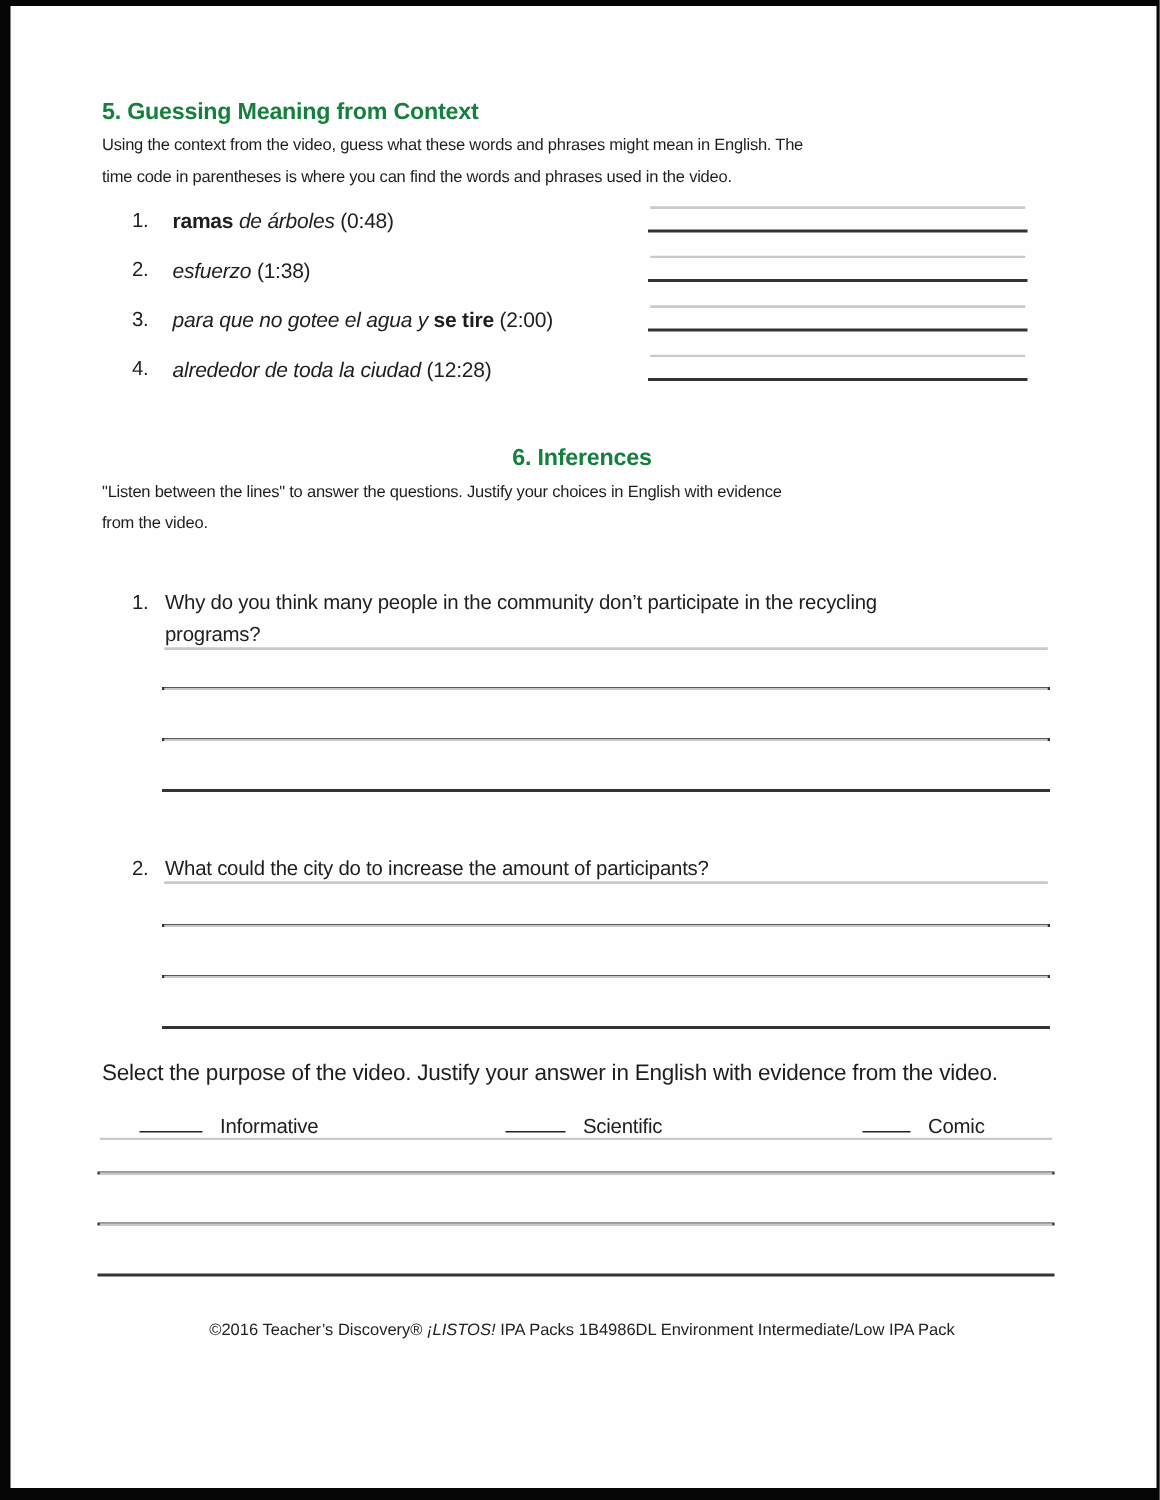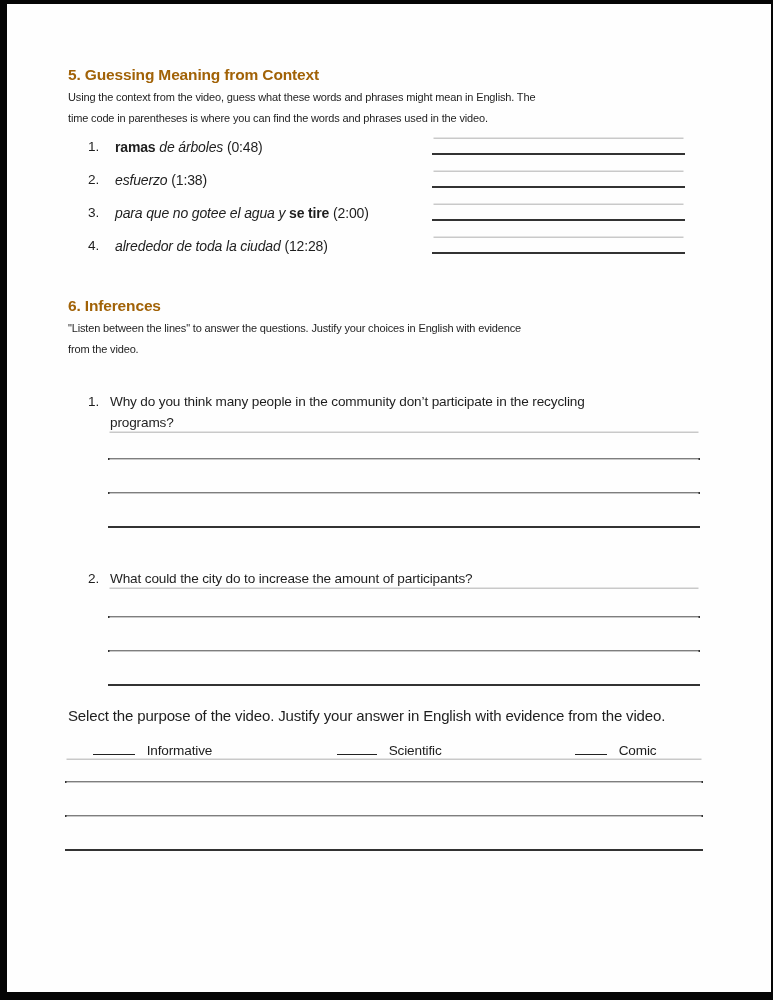--- a/index.html
+++ b/index.html
@@ -17,21 +17,21 @@
     font-family: "Liberation Sans", sans-serif;
     color: #1e1e1e;
     overflow: hidden;
     letter-spacing: -0.15px;
   }
   .heading {
     margin: 0;
     font-size: 15.5px;
     line-height: 17px;
     font-weight: bold;
-    color: #a16207;
+    color: #15803d;
   }
   .para { margin-top: 4px; font-size: 11px; }
   .pline { line-height: 21px; white-space: nowrap; }
   .para-single { margin-top: 19px; font-size: 15px; line-height: 21px; }
 
   
   .vocab-list {
     list-style: none;
     margin: 10px 0 0 20px;
     padding: 0;
@@ -46,21 +46,21 @@
     height: 14px;
     margin-right: 23px;
     border-bottom: 2px solid #333;
     box-shadow: 0 -3px 0 -1.5px #c9c9c9;
   }
   .seg-italic { font-style: italic; }
   .seg-bold-italic { font-weight: bold; }
   .seg-regular { font-style: normal; }
 
   
-  .sec6-heading { margin-top: 26px; }
+  .sec6-heading { margin-top: 26px; text-align: center; }
   .q-row { display: flex; margin-left: 20px; font-size: 13.6px; }
   .q-row .num { width: 22px; flex: none; line-height: 21px; }
   .q-text { flex: 1; }
   .q1-row { margin-top: 31px; }
   .q2-row { margin-top: 40px; }
   .q-blanks { margin-left: 40px; width: 592px; }
   .bline {
     height: 32px;
     border-bottom: 2px solid #333;
     box-shadow: 0 -3px 0 -1.5px #c9c9c9;
@@ -177,14 +177,15 @@
       <span class="olabel">Comic</span>
     </span>
   </div>
 
   <div class="q-blanks final-blanks">
     <div class="bline"></div>
     <div class="bline"></div>
     <div class="bline"></div>
   </div>
 
+  <div class="footer"><span class="seg-regular">©2016 Teacher’s Discovery®   </span><span class="seg-italic">¡LISTOS!</span><span class="seg-regular"> IPA Packs  1B4986DL Environment Intermediate/Low IPA Pack</span></div>
 
 </div>
 
 </body></html>

